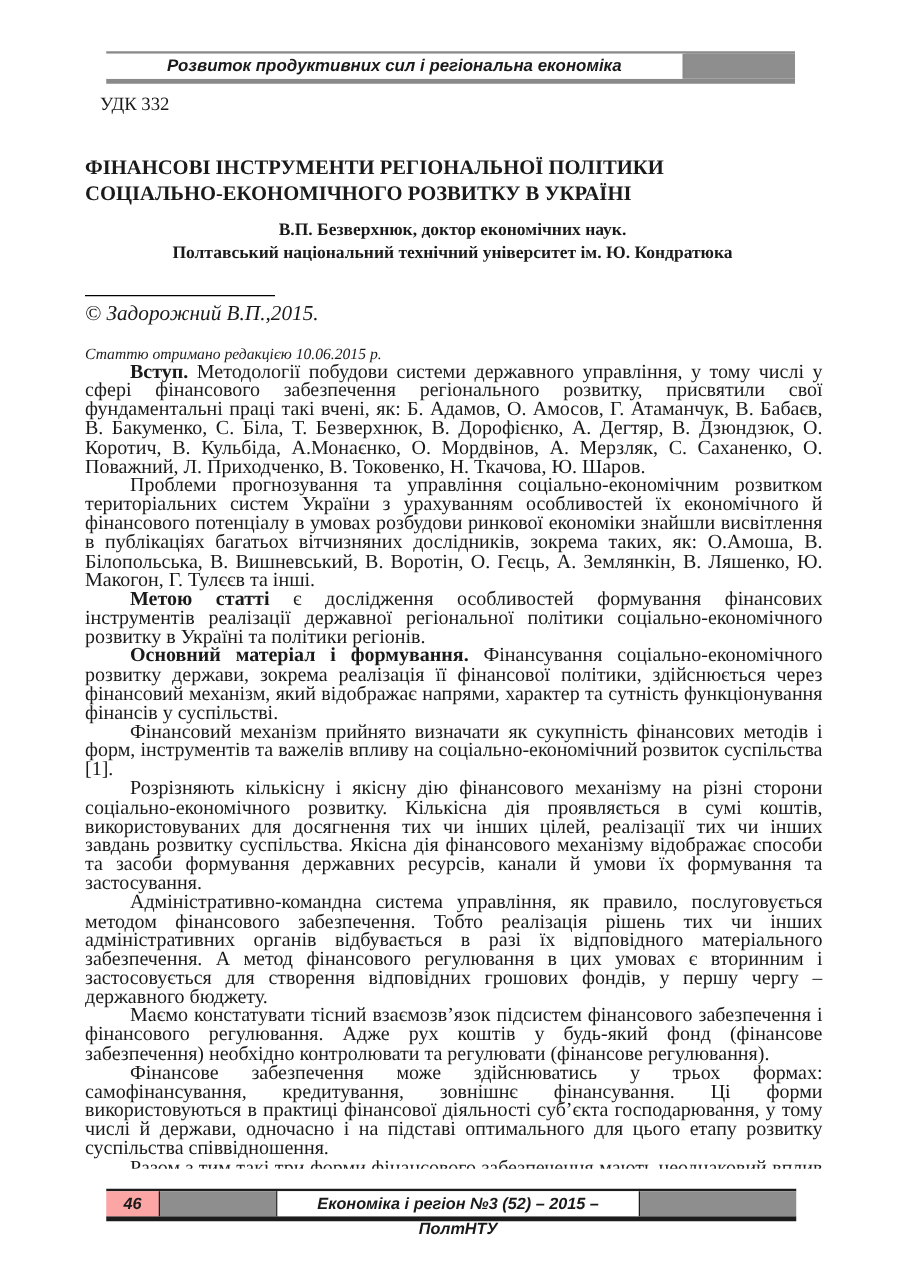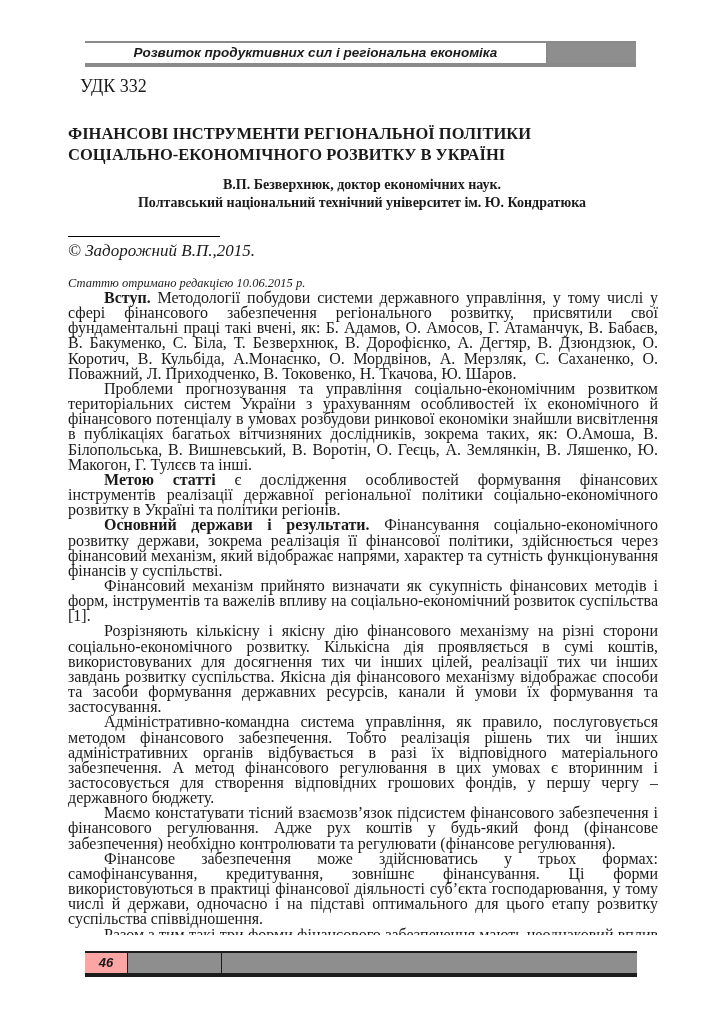--- a/index.html
+++ b/index.html
@@ -34,21 +34,21 @@
     font-size: 13.5px;
     line-height: 20px;
     height: 20px;
   }
   .header-gray-cell { width: 88px; background: #8e8e8e; height: 20px; }
 
   
   .udc {
     position: absolute;
     left: 80px; top: 76px;
-    font-size: 18px;
+    font-size: 15px;
   }
   .article-title {
     position: absolute;
     left: 68px; top: 112px; width: 588px;
     font-weight: bold;
     font-size: 16.5px;
     line-height: 21px;
     white-space: pre-line;
   }
   .author-block {
@@ -147,28 +147,29 @@
   <div class="footnote-rule"></div>
 
   <div class="copyright-line">© Задорожний В.П.,2015.</div>
 
   <div class="received-line">Статтю отримано редакцією 10.06.2015 р.</div>
 
   <div class="article-body">
       <p><b>Вступ. </b>Методології побудови системи державного управління, у тому числі у сфері фінансового забезпечення регіонального розвитку, присвятили свої фундаментальні праці такі вчені, як: Б. Адамов, О. Амосов, Г. Атаманчук, В. Бабаєв, В. Бакуменко, С. Біла, Т. Безверхнюк, В. Дорофієнко, А. Дегтяр, В. Дзюндзюк, О. Коротич, В. Кульбіда, А.Монаєнко, О. Мордвінов, А. Мерзляк, С. Саханенко, О. Поважний, Л. Приходченко, В. Токовенко, Н. Ткачова, Ю. Шаров.</p>
       <p>Проблеми прогнозування та управління соціально-економічним розвитком територіальних систем України з урахуванням особливостей їх економічного й фінансового потенціалу в умовах розбудови ринкової економіки знайшли висвітлення в публікаціях багатьох вітчизняних дослідників, зокрема таких, як: О.Амоша, В. Білопольська, В. Вишневський, В. Воротін, О. Геєць, А. Землянкін, В. Ляшенко, Ю. Макогон, Г. Тулєєв та інші.</p>
       <p><b>Метою статті </b>є дослідження особливостей формування фінансових інструментів реалізації державної регіональної політики соціально-економічного розвитку в Україні та політики регіонів.</p>
-      <p><b>Основний держави і результати. </b>Фінансування соціально-економічного розвитку держави, зокрема реалізація її фінансової політики, здійснюється через фінансовий механізм, який відображає напрями, характер та сутність функціонування фінансів у суспільстві.</p>
+      <p><b>Основний матеріал і формування. </b>Фінансування соціально-економічного розвитку держави, зокрема реалізація її фінансової політики, здійснюється через фінансовий механізм, який відображає напрями, характер та сутність функціонування фінансів у суспільстві.</p>
       <p>Фінансовий механізм прийнято визначати як сукупність фінансових методів і форм, інструментів та важелів впливу на соціально-економічний розвиток суспільства [1].</p>
       <p>Розрізняють кількісну і якісну дію фінансового механізму на різні сторони соціально-економічного розвитку. Кількісна дія проявляється в сумі коштів, використовуваних для досягнення тих чи інших цілей, реалізації тих чи інших завдань розвитку суспільства. Якісна дія фінансового механізму відображає способи та засоби формування державних ресурсів, канали й умови їх формування та застосування.</p>
       <p>Адміністративно-командна система управління, як правило, послуговується методом фінансового забезпечення. Тобто реалізація рішень тих чи інших адміністративних органів відбувається в разі їх відповідного матеріального забезпечення. А метод фінансового регулювання в цих умовах є вторинним і застосовується для створення відповідних грошових фондів, у першу чергу – державного бюджету.</p>
       <p>Маємо констатувати тісний взаємозв’язок підсистем фінансового забезпечення і фінансового регулювання. Адже рух коштів у будь-який фонд (фінансове забезпечення) необхідно контролювати та регулювати (фінансове регулювання).</p>
       <p>Фінансове забезпечення може здійснюватись у трьох формах: самофінансування, кредитування, зовнішнє фінансування. Ці форми використовуються в практиці фінансової діяльності суб’єкта господарювання, у тому числі й держави, одночасно і на підставі оптимального для цього етапу розвитку суспільства співвідношення.</p>
       <p>Разом з тим такі три форми фінансового забезпечення мають неоднаковий вплив на соціально-економічний розвиток держави. Це залежить від сформованих та прийнятих у практиці державного господарювання механізмів їх реалізації. Так, формою прямого впливу держави на соціально-економічний розвиток є бюджетні асигнування. На процеси кредитування держава може впливати тільки опосередковано, а самофінансування забезпечує</p>
     </div>
 
   <div class="footer-bar">
     <div class="footer-page-cell">46</div>
     <div class="footer-gray-left"></div>
+    <div class="footer-journal-cell">Економіка і регіон №3 (52) – 2015 – ПолтНТУ</div>
     <div class="footer-gray-right"></div>
   </div>
 
 </div>
 
 </body></html>

